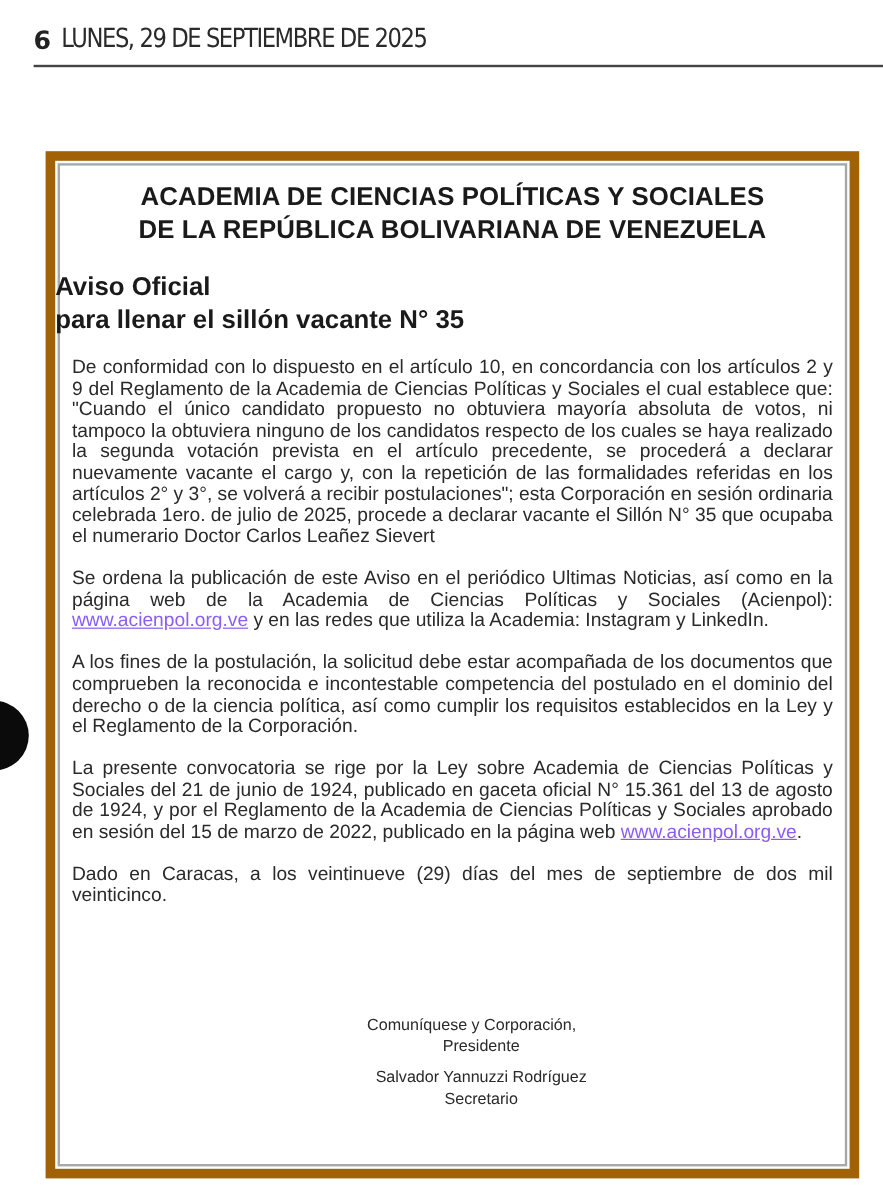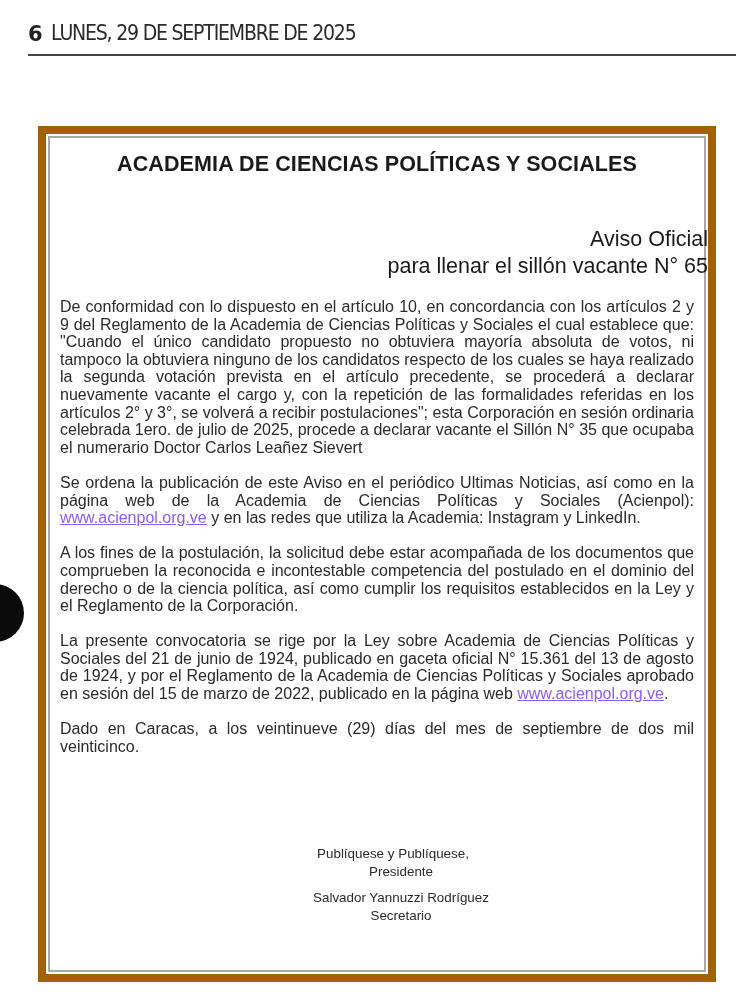--- a/index.html
+++ b/index.html
@@ -82,22 +82,22 @@
       font-size: 21.5px;
       line-height: 27px;
       color: #1a1a1a;
       letter-spacing: 0.1px;
     }
     .notice-title {
       position: absolute;
       left: 0;
       right: 0;
       top: 92px;
-      text-align: right;
-      font-weight: normal;
+      text-align: left;
+      font-weight: bold;
       font-size: 21.5px;
       line-height: 27px;
       color: #1a1a1a;
     }
     .body-text {
       position: absolute;
       left: 14px;
       right: 14px;
       top: 164px;
       font-family: "Liberation Sans", sans-serif;
@@ -137,35 +137,36 @@
   <span class="page-date">LUNES, 29 DE SEPTIEMBRE DE 2025</span>
 </div>
 
 <div class="bleed-circle"></div>
 
 <div class="notice-box">
   <div class="notice-inner"></div>
 
   <div class="org-title">
     <div>ACADEMIA DE CIENCIAS POLÍTICAS Y SOCIALES</div>
+    <div>DE LA REPÚBLICA BOLIVARIANA DE VENEZUELA</div>
   </div>
 
   <div class="notice-title">
     <div>Aviso Oficial</div>
-    <div>para llenar el sillón vacante N° 65</div>
+    <div>para llenar el sillón vacante N° 35</div>
   </div>
 
   <div class="body-text">
     <p>De conformidad con lo dispuesto en el artículo 10, en concordancia con los artículos 2 y 9  del Reglamento de la Academia de Ciencias Políticas y Sociales el cual establece que: "Cuando el único candidato propuesto no obtuviera mayoría absoluta de votos, ni tampoco la obtuviera ninguno de los candidatos respecto de los cuales se haya realizado la segunda votación prevista en el artículo precedente, se procederá a declarar nuevamente vacante el cargo y, con la repetición de las formalidades referidas en los artículos 2° y 3°, se volverá a recibir postulaciones"; esta Corporación en sesión ordinaria celebrada 1ero. de julio de 2025, procede a declarar vacante el Sillón N° 35 que ocupaba el numerario Doctor Carlos Leañez Sievert</p>
     <p><span>Se ordena la publicación de este Aviso en el periódico Ultimas Noticias, así como en la página web de la Academia de Ciencias Políticas y Sociales (Acienpol): </span><a>www.acienpol.org.ve</a><span>  y en las redes que utiliza la Academia: Instagram y LinkedIn.</span></p>
     <p>A los fines de la postulación, la solicitud debe estar acompañada de los documentos que comprueben la reconocida e incontestable competencia del postulado en el dominio del derecho o de la ciencia política, así como cumplir los requisitos establecidos en la Ley y el Reglamento de la Corporación.</p>
     <p><span>La presente convocatoria se rige por la Ley sobre Academia de Ciencias Políticas y Sociales del 21 de junio de 1924, publicado en gaceta oficial N° 15.361 del 13 de agosto de 1924, y por el Reglamento de la Academia de Ciencias Políticas y Sociales aprobado en sesión del 15 de marzo de 2022, publicado en la página web </span><a>www.acienpol.org.ve</a><span>.</span></p>
     <p>Dado en Caracas, a los veintinueve (29) días del mes de septiembre de dos mil veinticinco.</p>
   </div>
 
   <div class="signature">
-    <span class="sig-line sig-offset3">Publíquese y Publíquese,</span>
+    <span class="sig-line sig-offset3">Comuníquese y Corporación,</span>
     <span class="sig-line sig-offset2">Presidente</span>
     <div class="sig-gap"></div>
     <span class="sig-line sig-offset2">Salvador Yannuzzi Rodríguez</span>
     <span class="sig-line sig-offset2">Secretario</span>
   </div>
 </div>
 
 </body></html>

